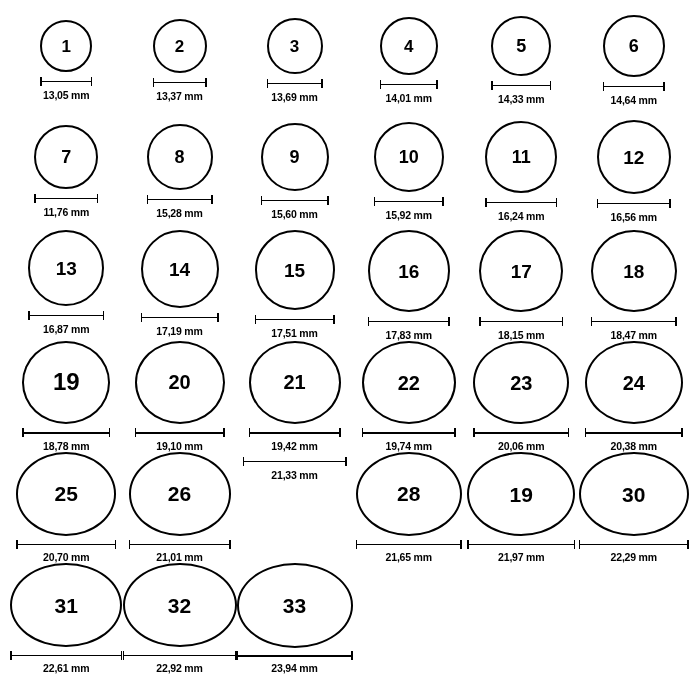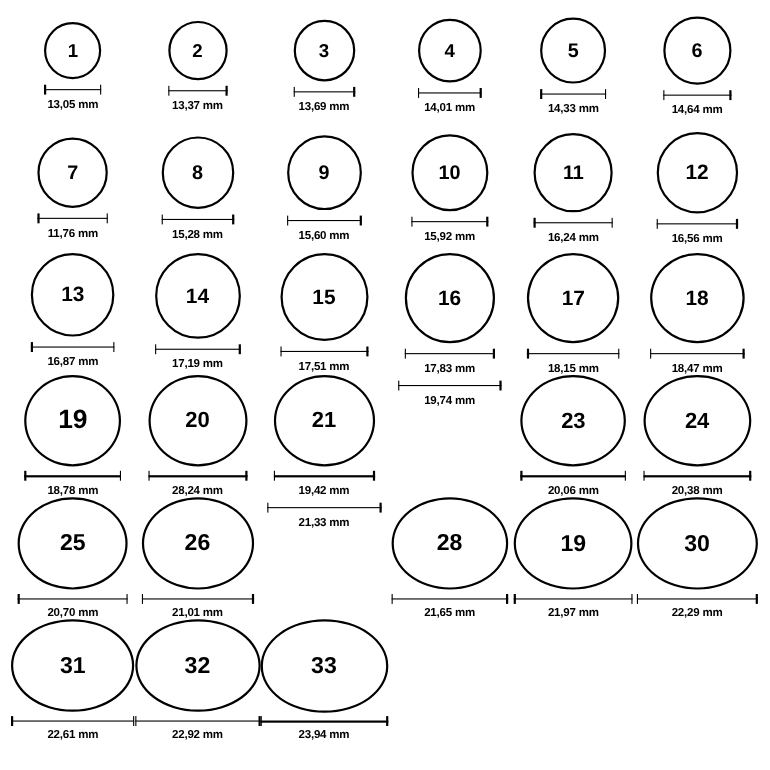--- a/index.html
+++ b/index.html
@@ -258,32 +258,35 @@
         </div>
         <div class="ring-label">18,78 mm</div>
       </div>
       <div class="ring-cell">
         <div class="ring-circle" style="width: 90px; height: 90px; margin-top: 0px;">
           <span class="ring-number" style="font-size: 20px;">20</span>
         </div>
         <div class="measure">
           <div class="bar" style="width: 90px;"></div>
         </div>
-        <div class="ring-label">28,24 mm</div>
+        <div class="ring-label">19,10 mm</div>
       </div>
       <div class="ring-cell">
         <div class="ring-circle" style="width: 92px; height: 92px; margin-top: 0px;">
           <span class="ring-number" style="font-size: 20px;">21</span>
         </div>
         <div class="measure">
           <div class="bar" style="width: 92px;"></div>
         </div>
         <div class="ring-label">19,42 mm</div>
       </div>
       <div class="ring-cell">
+        <div class="ring-circle" style="width: 94px; height: 94px; margin-top: 0px;">
+          <span class="ring-number" style="font-size: 20px;">22</span>
+        </div>
         <div class="measure">
           <div class="bar" style="width: 94px;"></div>
         </div>
         <div class="ring-label">19,74 mm</div>
       </div>
       <div class="ring-cell">
         <div class="ring-circle" style="width: 96px; height: 96px; margin-top: 0px;">
           <span class="ring-number" style="font-size: 20px;">23</span>
         </div>
         <div class="measure">

